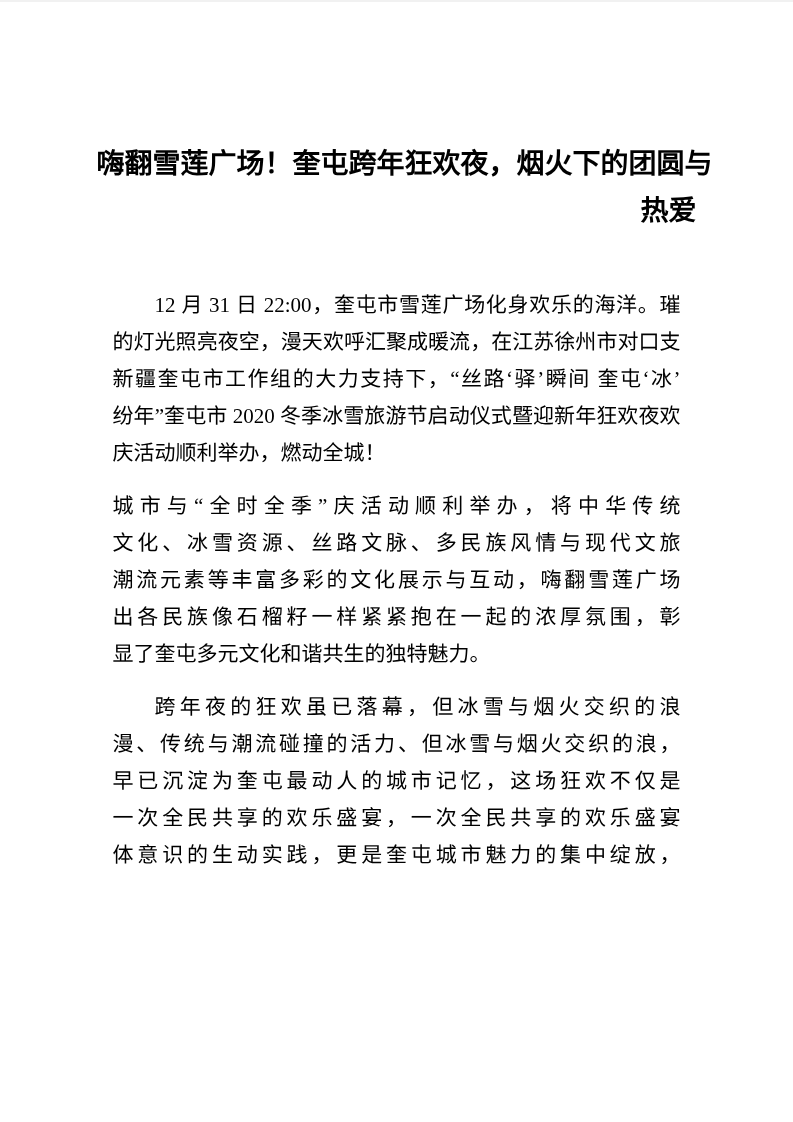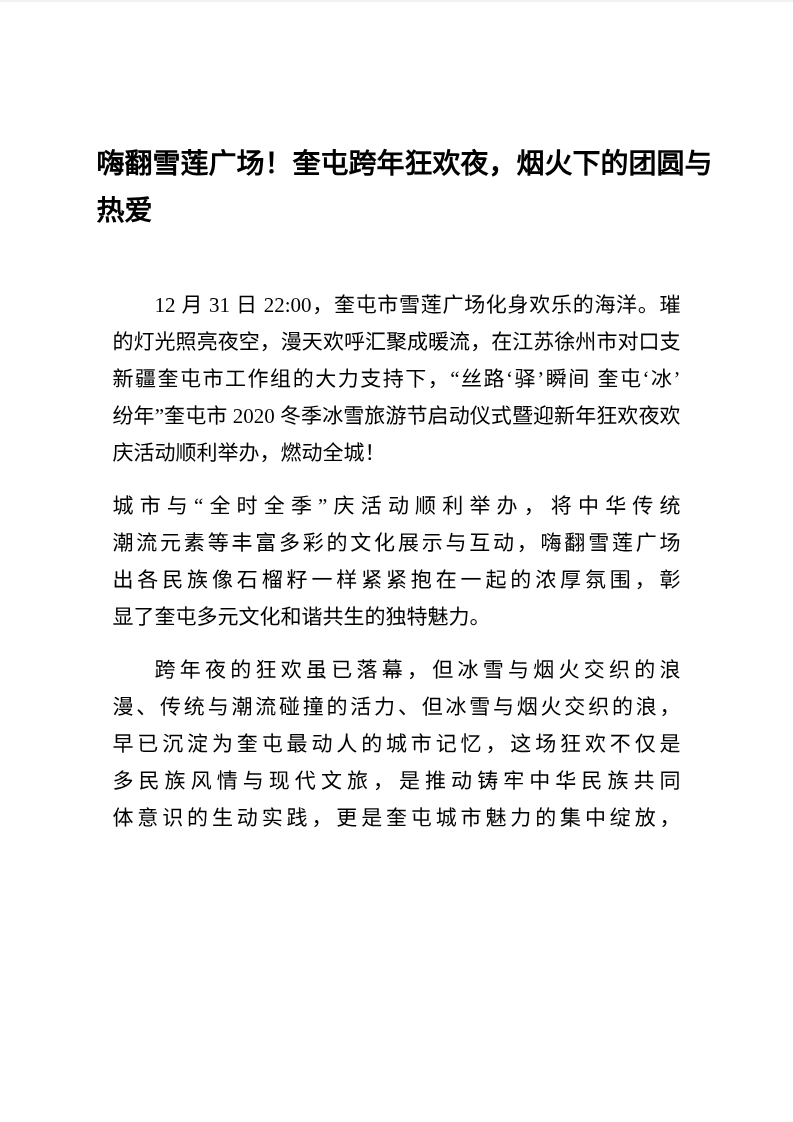--- a/index.html
+++ b/index.html
@@ -16,21 +16,21 @@
     border-top: 2px solid #f1f1f1;
     font-family: "Liberation Serif", "DejaVu Serif", serif;
     color: #000000;
   }
   .doc-title {
     width: 600px;
     margin: 138px auto 0 auto;
     font-size: 28px;
     line-height: 47px;
     font-weight: bold;
-    text-align: left;
+    text-align: right;
     color: #000000;
   }
   .doc-title .tline {
     display: block;
     white-space: nowrap;
   }
   .doc-body {
     width: 600px;
     margin: 53px auto 0 auto;
     font-size: 21px;
@@ -70,28 +70,29 @@
     <div class="para">
       <div class="line indent">12 月 31 日 22:00，奎屯市雪莲广场化身欢乐的海洋。璀璨</div>
       <div class="line">的灯光照亮夜空，漫天欢呼汇聚成暖流，在江苏徐州市对口支援</div>
       <div class="line">新疆奎屯市工作组的大力支持下，“丝路‘驿’瞬间 奎屯‘冰’</div>
       <div class="line">纷年”奎屯市 2020 冬季冰雪旅游节启动仪式暨迎新年狂欢夜欢</div>
       <div class="line end">庆活动顺利举办，燃动全城！</div>
     </div>
 
     <div class="para">
       <div class="line">城市与“全时全季”庆活动顺利举办，将中华传统</div>
+      <div class="line">文化、冰雪资源、丝路文脉、多民族风情与现代文旅</div>
       <div class="line">潮流元素等丰富多彩的文化展示与互动，嗨翻雪莲广场</div>
       <div class="line">出各民族像石榴籽一样紧紧抱在一起的浓厚氛围，彰</div>
       <div class="line end">显了奎屯多元文化和谐共生的独特魅力。</div>
     </div>
 
     <div class="para">
       <div class="line indent">跨年夜的狂欢虽已落幕，但冰雪与烟火交织的浪</div>
       <div class="line">漫、传统与潮流碰撞的活力、但冰雪与烟火交织的浪，</div>
       <div class="line">早已沉淀为奎屯最动人的城市记忆，这场狂欢不仅是</div>
-      <div class="line">多民族风情与现代文旅，是推动铸牢中华民族共同</div>
+      <div class="line">一次全民共享的欢乐盛宴，一次全民共享的欢乐盛宴</div>
       <div class="line">体意识的生动实践，更是奎屯城市魅力的集中绽放，</div>
     </div>
 
   </div>
 
 </div>
 
 </body></html>

